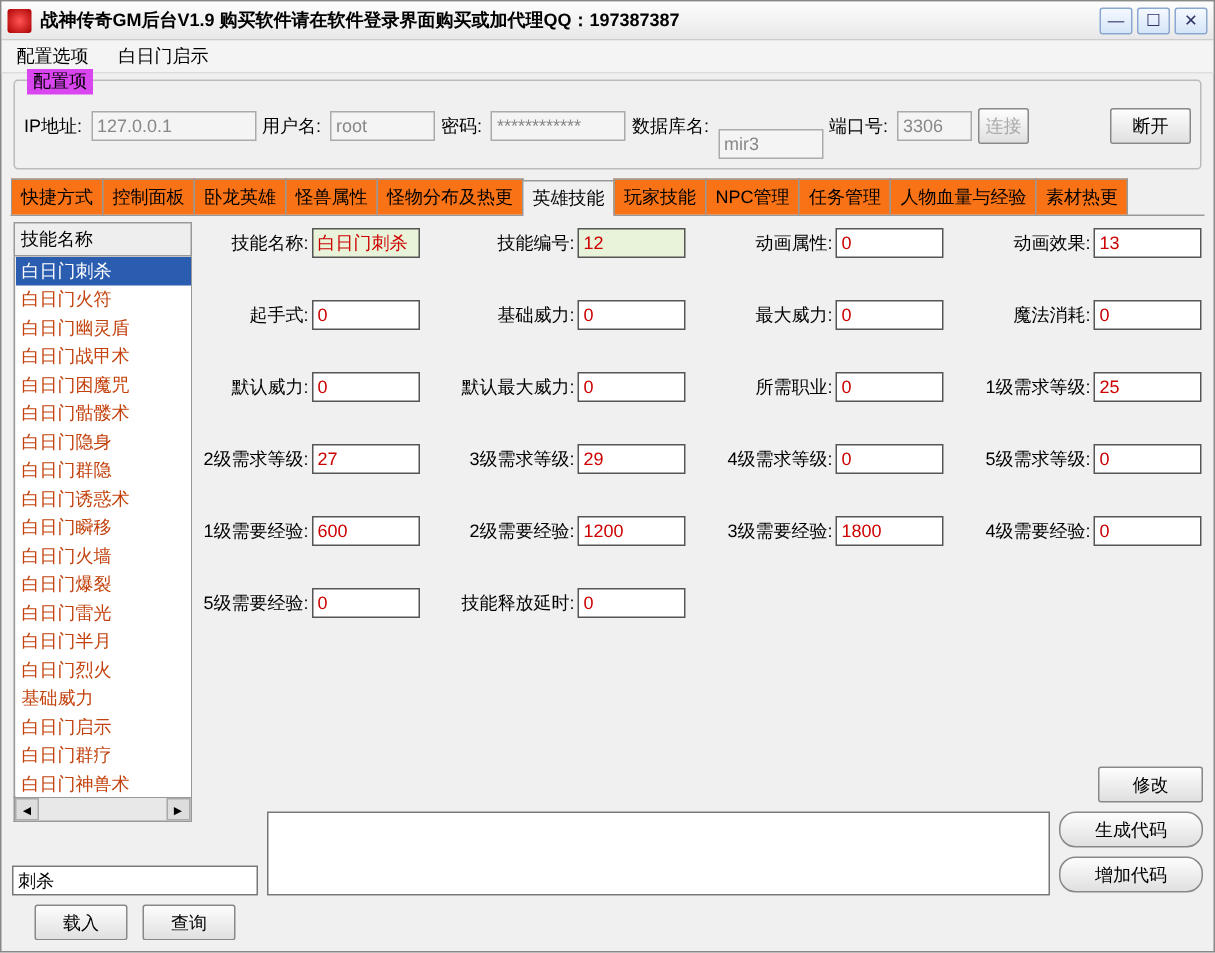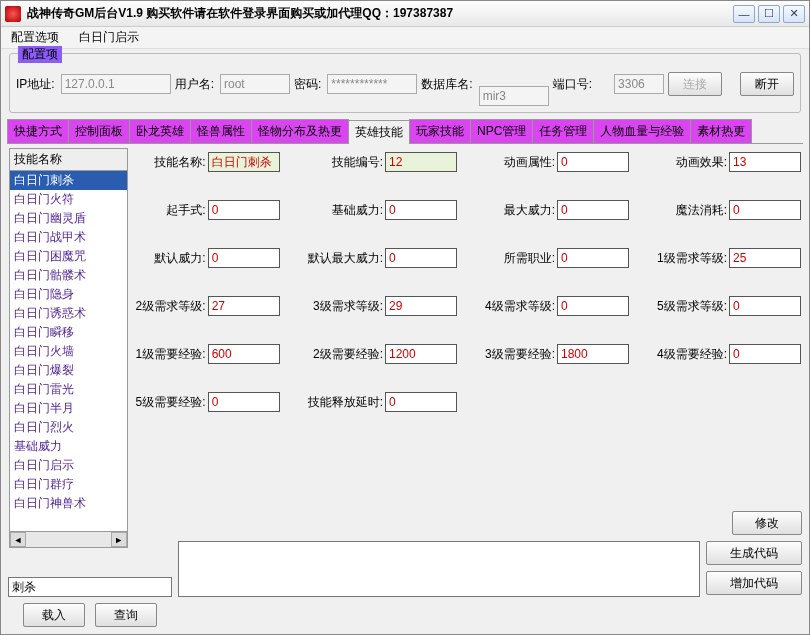--- a/index.html
+++ b/index.html
@@ -8,33 +8,33 @@
 .titlebar { background: linear-gradient(#fdfdfd, #e8e8e8); height: 26px; display: flex; align-items: center; padding: 0 4px; border-bottom: 1px solid #ccc; }
 .titlebar-icon { width: 16px; height: 16px; background: radial-gradient(circle, #f55, #a00); border-radius: 2px; margin-right: 6px; }
 .titlebar-text { flex: 1; font-weight: bold; }
 .titlebar-btns { display: flex; gap: 3px; }
 .titlebar-btn { width: 22px; height: 18px; border: 1px solid #8aa8d0; background: linear-gradient(#f5f9ff, #d5e5f8); font-size: 11px; display: flex; align-items: center; justify-content: center; cursor: pointer; border-radius: 2px; color: #336; }
 
 .menubar { height: 22px; display: flex; align-items: center; padding: 0 6px; gap: 12px; background: #f4f4f4; border-bottom: 1px solid #ddd; }
 .menu-item { cursor: pointer; padding: 2px 4px; }
 
 .config-box { margin: 4px 8px 6px 8px; border: 1px solid #bbb; border-radius: 3px; padding: 8px 6px 6px 6px; position: relative; background: #f0f0f0; }
-.config-legend { position: absolute; top: -8px; left: 8px; background: #8b5cf6; padding: 0 4px; }
+.config-legend { position: absolute; top: -8px; left: 8px; background: #d946ef; padding: 0 4px; }
 .config-row { display: flex; align-items: center; gap: 4px; }
 .cfg-input { height: 20px; border: 1px solid #aaa; background: #f4f4f4; color: #888; padding: 0 3px; }
 
 .tabs { display: flex; margin: 0 6px; border-bottom: 1px solid #999; }
-.tab { border: 1px solid #999; border-bottom: none; padding: 3px 6px; background: #d946ef; cursor: pointer; margin-right: -1px; position: relative; }
+.tab { border: 1px solid #999; border-bottom: none; padding: 3px 6px; background: #f97316; cursor: pointer; margin-right: -1px; position: relative; }
 .tab.active { background: #f0f0f0; top: 1px; }
 
 .content { display: flex; margin: 4px 8px 0 8px; height: 400px; }
 .list-pane { width: 160px; display: flex; flex-direction: column; }
 .list-header { background: #eee; border: 1px solid #999; padding: 2px 4px; font-weight: normal; }
 .listbox { border: 1px solid #999; border-top: none; background: #fff; overflow-y: scroll; flex: 1; }
-.list-item { padding: 1px 4px; cursor: pointer; color: #4c1d95; white-space: nowrap; }
+.list-item { padding: 1px 4px; cursor: pointer; color: #c2410c; white-space: nowrap; }
 .list-item.selected { background: #2a5db0; color: #fff; }
 .scroll-h { height: 16px; border: 1px solid #999; border-top: none; background: #e8e8e8; display: flex; }
 .scroll-btn { width: 16px; height: 100%; border: 1px solid #aaa; background: #ddd; font-size: 9px; display: flex; align-items: center; justify-content: center; }
 .scroll-track { flex: 1; }
 
 .form-pane { flex: 1; padding: 4px 0 0 8px; }
 .form-grid { display: grid; grid-template-columns: repeat(4, 1fr); row-gap: 18px; column-gap: 4px; gap: 28px; }
 .field { display: flex; align-items: center; justify-content: flex-end; }
 .field-label { text-align: right; margin-right: 2px; white-space: nowrap; }
 .field-input { width: 72px; height: 20px; border: 1px solid #555; padding: 0 3px; color: #cc0000; background: #fff; }
@@ -43,21 +43,21 @@
 .bottom { position: absolute; left: 8px; right: 8px; bottom: 8px; }
 .modify-row { display: flex; justify-content: flex-end; margin-bottom: 6px; }
 .btn { height: 24px; padding: 0 22px; border: 1px solid #888; background: linear-gradient(#fdfdfd, #e0e0e0); cursor: pointer; border-radius: 2px; }
 .bottom-grid { display: flex; gap: 6px; align-items: stretch; }
 .bottom-left { width: 164px; display: flex; flex-direction: column; gap: 6px; margin-top: 36px; }
 .search-input { height: 20px; border: 1px solid #777; padding: 0 3px; background: #fff; }
 .bottom-left-btns { display: flex; gap: 10px; justify-content: center; }
 .bottom-left-btns .btn { padding: 0 18px; }
 .code-area { flex: 1; border: 1px solid #777; background: #fff; height: 56px; resize: none; }
 .bottom-right { width: 96px; display: flex; flex-direction: column; gap: 6px; }
-.bottom-right .btn { padding: 0; width: 100%; }
+.bottom-right .btn { padding: 0; width: 100%; border-radius: 11px; }
 </style>
 </head>
 <body>
 
 <div class="titlebar">
   <div class="titlebar-icon"></div>
   <div class="titlebar-text">战神传奇GM后台V1.9    购买软件请在软件登录界面购买或加代理QQ：197387387</div>
   <div class="titlebar-btns">
     <div class="titlebar-btn">—</div>
     <div class="titlebar-btn">☐</div>
@@ -75,22 +75,22 @@
   <div class="config-row">
     <span class="field-label">IP地址:</span>
     <input class="cfg-input" style="width: 110px;" disabled="" value="127.0.0.1">
     <span class="field-label">用户名:</span>
     <input class="cfg-input" style="width: 70px;" disabled="" value="root">
     <span class="field-label">密码:</span>
     <input class="cfg-input" style="width: 90px;" disabled="" value="************">
     <span class="field-label">数据库名:</span>
     <input class="cfg-input" style="width: 70px; margin-top: 24px;" disabled="" value="mir3">
     <span class="field-label">端口号:</span>
-    <input class="cfg-input" style="width: 50px; margin-left: 16px;" disabled="" value="3306">
-    <button class="btn" style="padding:0 14px;color:#aaa" disabled="">连接</button>
+    <input class="cfg-input" style="width: 50px;" disabled="" value="3306">
+    <button class="btn" style="padding:0 4px;color:#aaa" disabled="">连接</button>
     <div style="flex:1"></div>
     <button class="btn" style="padding:0 14px">断开</button>
   </div>
 </fieldset>
 
 <div class="tabs" id="tabs">
     <div class="tab">快捷方式</div>
     <div class="tab">控制面板</div>
     <div class="tab">卧龙英雄</div>
     <div class="tab">怪兽属性</div>
@@ -107,20 +107,21 @@
   <div class="list-pane">
     <div class="list-header">技能名称</div>
     <div class="listbox" id="listbox">
         <div class="list-item selected">白日门刺杀</div>
         <div class="list-item">白日门火符</div>
         <div class="list-item">白日门幽灵盾</div>
         <div class="list-item">白日门战甲术</div>
         <div class="list-item">白日门困魔咒</div>
         <div class="list-item">白日门骷髅术</div>
         <div class="list-item">白日门隐身</div>
+        <div class="list-item">白日门群隐</div>
         <div class="list-item">白日门诱惑术</div>
         <div class="list-item">白日门瞬移</div>
         <div class="list-item">白日门火墙</div>
         <div class="list-item">白日门爆裂</div>
         <div class="list-item">白日门雷光</div>
         <div class="list-item">白日门半月</div>
         <div class="list-item">白日门烈火</div>
         <div class="list-item">基础威力</div>
         <div class="list-item">白日门启示</div>
         <div class="list-item">白日门群疗</div>

